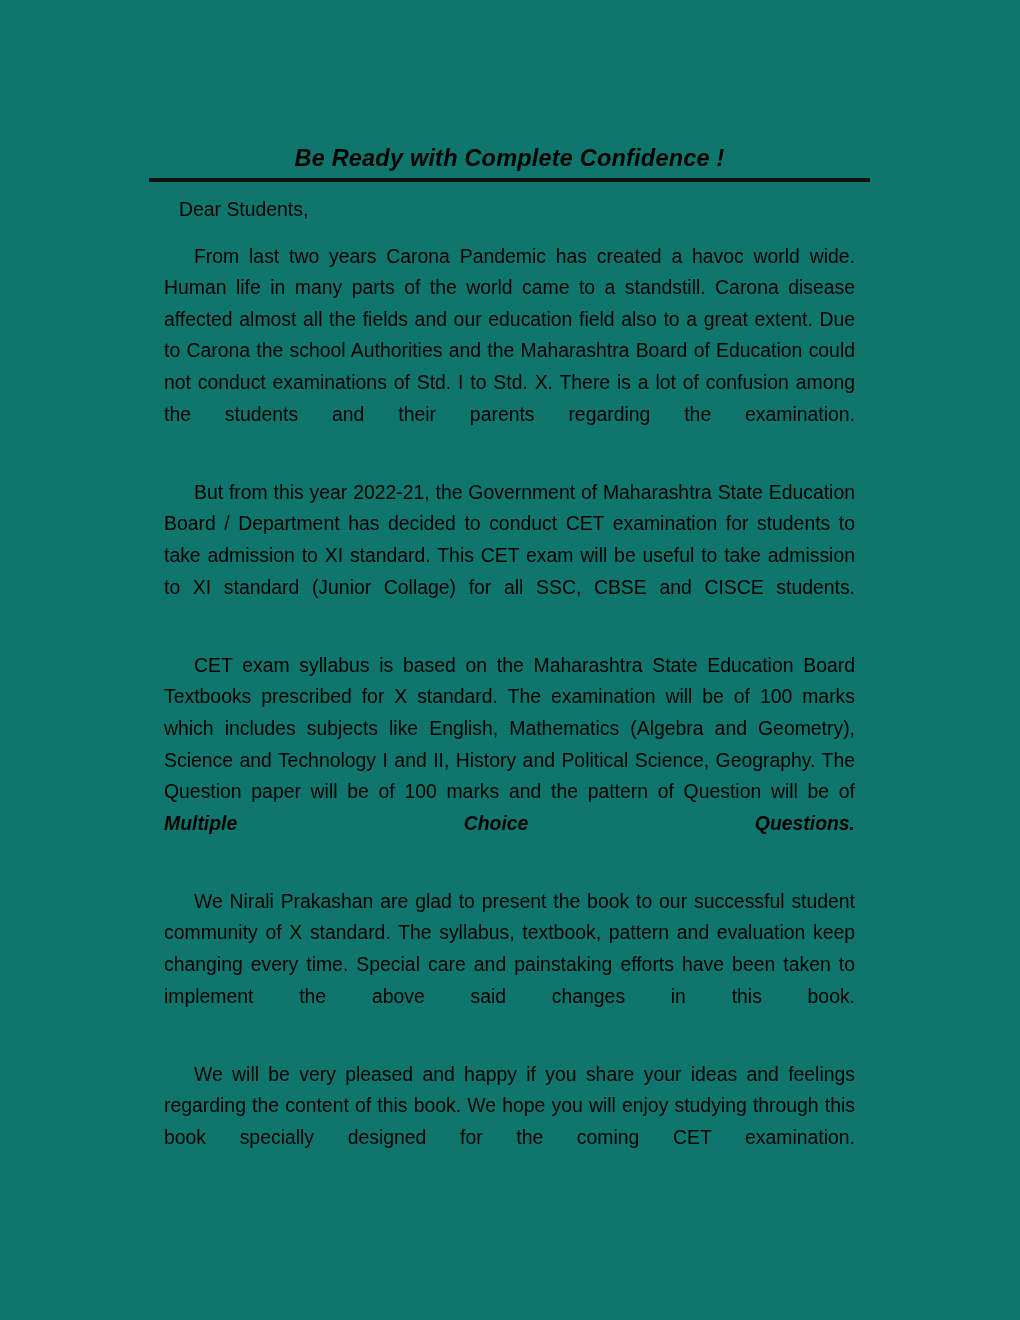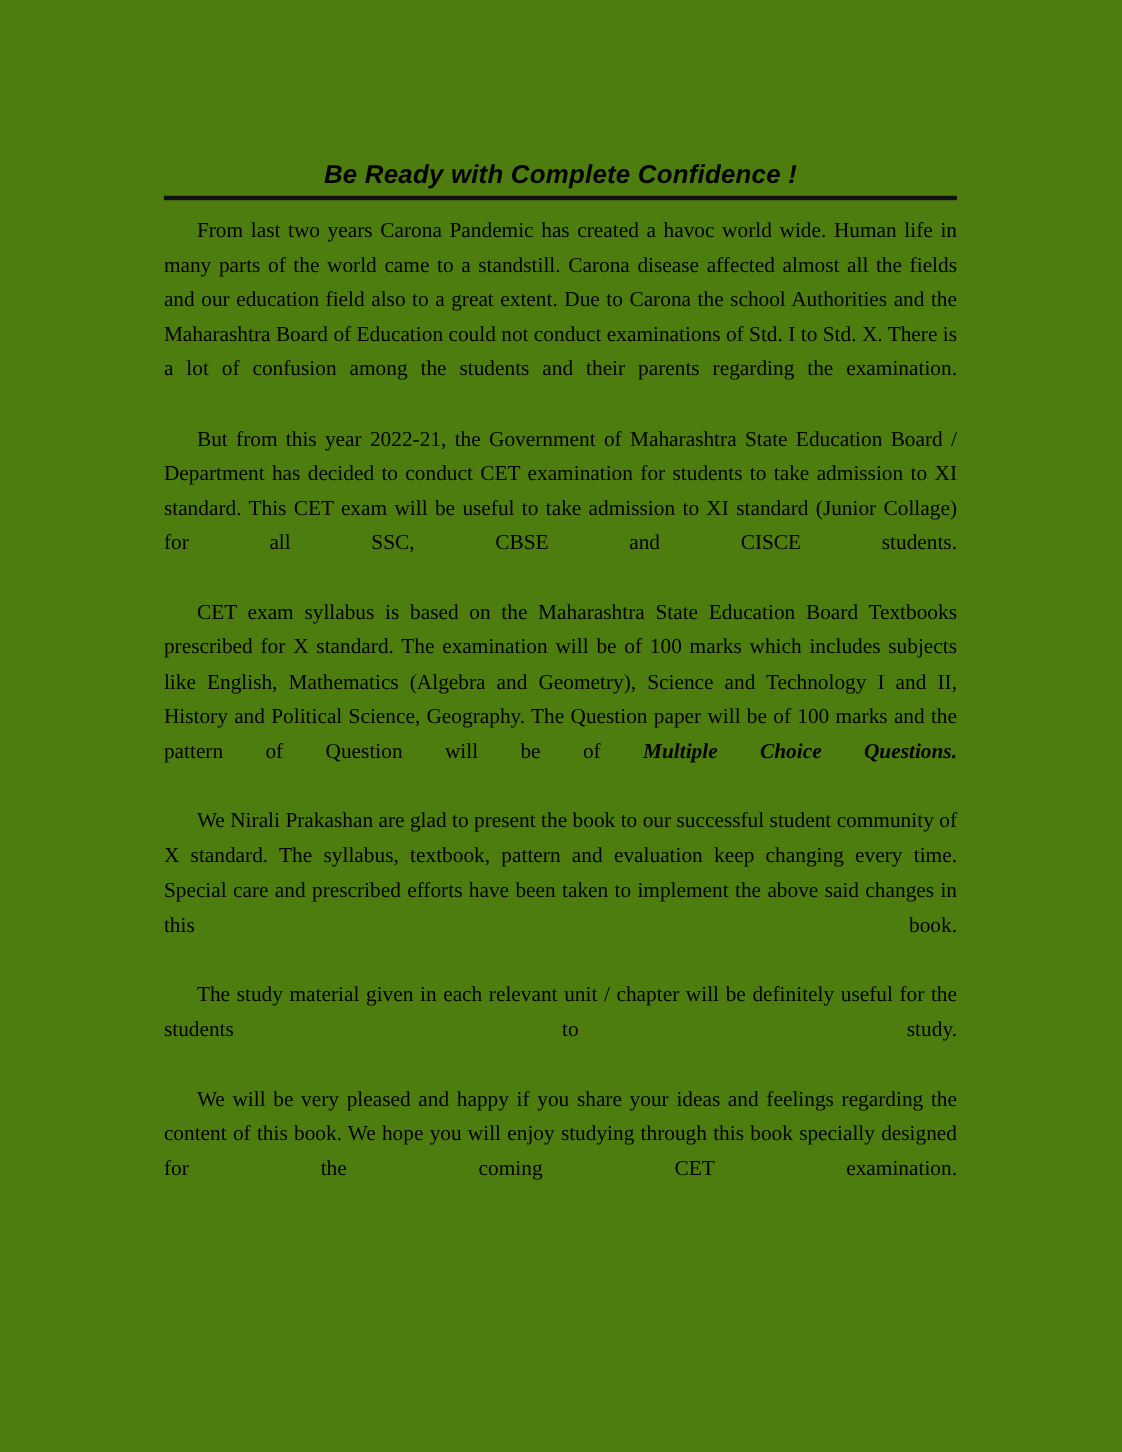--- a/index.html
+++ b/index.html
@@ -13,21 +13,21 @@
     height: 1320px;
     font-family: "Liberation Sans", sans-serif;
     color: #000000;
     -webkit-font-smoothing: antialiased;
   }
 
   .page {
     position: relative;
     width: 1020px;
     height: 1320px;
-    background: #4d7c0f;
+    background: #0f766e;
     box-sizing: border-box;
   }
 
   
   .content {
     position: absolute;
     left: 149px;
     top: 143px;
     width: 721px;
   }
@@ -49,29 +49,28 @@
     height: 4px;
     background: #111111;
     margin: 3px 0 0 0;
   }
 
   .letter-body {
     margin-top: 12px;
   }
 
   .para {
-    margin: 0;
+    margin: 15px;
     font-size: 19.4px;
     line-height: 31.6px;
     text-align: justify;
     text-justify: inter-word;
     text-indent: 30px;
     hyphens: none;
     word-spacing: 0px;
-    font-family: Liberation Serif, serif;
   }
 
   
   .para:after {
     content: "";
     display: inline-block;
     width: 100%;
   }
 
   .salutation {
@@ -93,29 +92,29 @@
 <div class="page">
 
   <div class="content">
 
     <h1 class="doc-title">Be Ready with Complete Confidence !</h1>
 
     <div class="title-rule"></div>
 
     <div class="letter-body">
 
+      <p class="salutation">Dear Students,</p>
 
       <p class="para">From last two years Carona Pandemic has created a havoc world wide. Human life in many parts of the world came to a standstill. Carona disease affected almost all the fields and our education field also to a great extent. Due to Carona the school Authorities and the Maharashtra Board of Education could not conduct examinations of Std. I to Std. X. There is a lot of confusion among the students and their parents regarding the examination.</p>
 
       <p class="para">But from this year 2022-21, the Government of Maharashtra State Education Board / Department has decided to conduct CET examination for students to take admission to XI standard. This CET exam will be useful to take admission to XI standard (Junior Collage) for all SSC, CBSE and CISCE students.</p>
 
       <p class="para"><span>CET exam syllabus is based on the Maharashtra State Education Board Textbooks prescribed for X standard. The examination will be of 100 marks which includes subjects like English, Mathematics (Algebra and Geometry), Science and Technology I and II, History and Political Science, Geography. The Question paper will be of 100 marks and the pattern of Question will be of </span><span class="emph-bold-italic">Multiple Choice Questions.</span><span></span></p>
 
-      <p class="para">We Nirali Prakashan are glad to present the book to our successful student community of X standard. The syllabus, textbook, pattern and evaluation keep changing every time. Special care and prescribed efforts have been taken to implement the above said changes in this book.</p>
+      <p class="para">We Nirali Prakashan are glad to present the book to our successful student community of X standard. The syllabus, textbook, pattern and evaluation keep changing every time. Special care and painstaking efforts have been taken to implement the above said changes in this book.</p>
 
 
-      <p class="para">The study material given in each relevant unit / chapter will be definitely useful for the students to study.</p>
 
       <p class="para">We will be very pleased and happy if you share your ideas and feelings regarding the content of this book. We hope you will enjoy studying through this book specially designed for the coming CET examination.</p>
 
     </div>
   </div>
 </div>
 
 </body></html>

